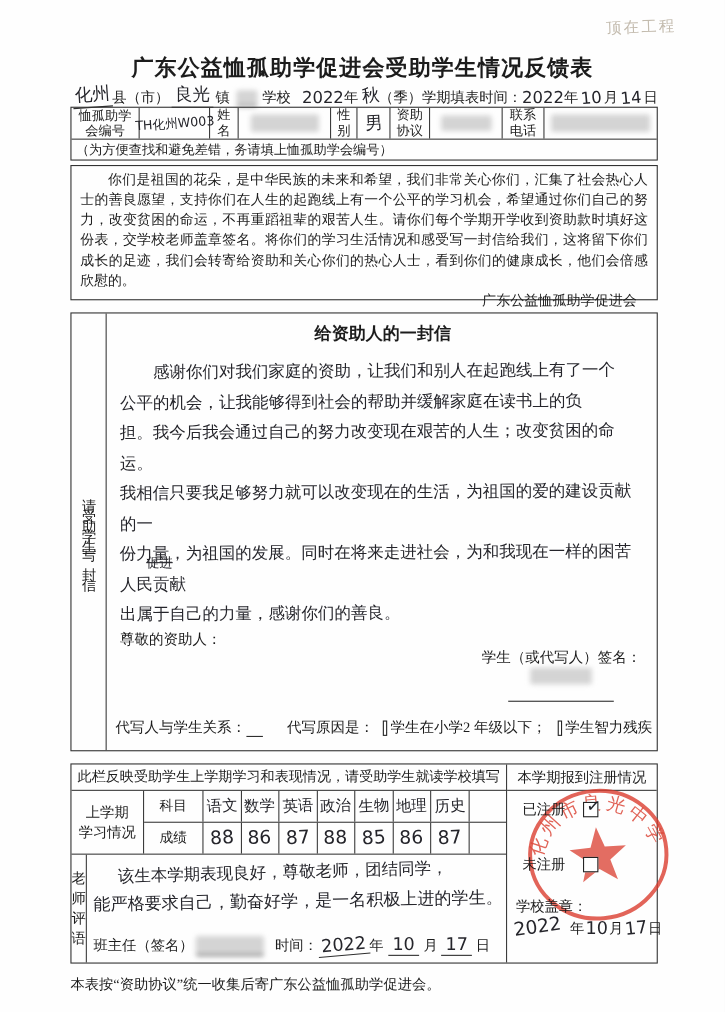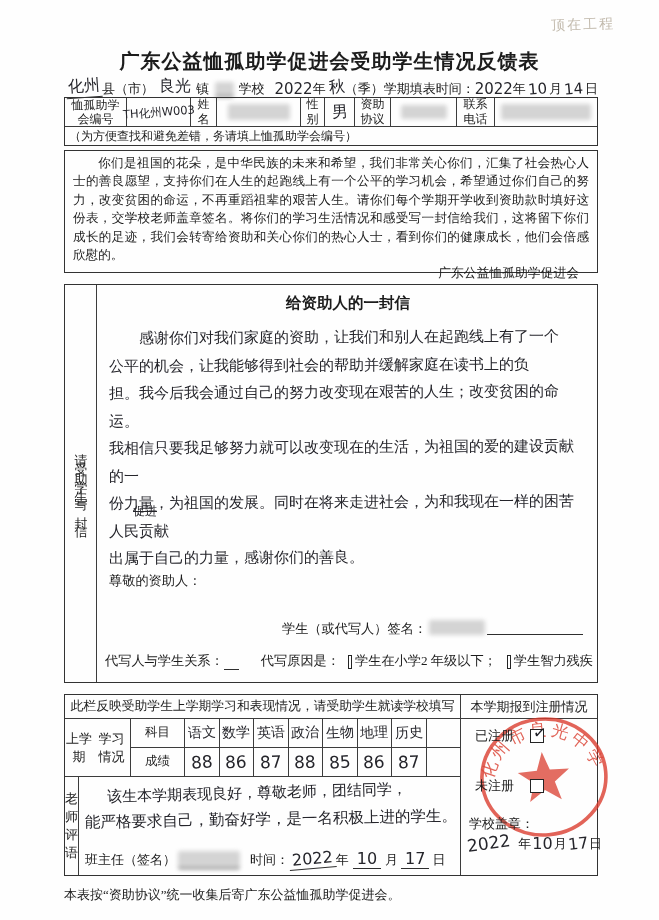--- a/index.html
+++ b/index.html
@@ -112,21 +112,21 @@
         <div class="hw letter-line" style="text-indent:2em;">感谢你们对我们家庭的资助，让我们和别人在起跑线上有了一个</div>
         <div class="hw letter-line">公平的机会，让我能够得到社会的帮助并缓解家庭在读书上的负</div>
         <div class="hw letter-line">担。我今后我会通过自己的努力改变现在艰苦的人生；改变贫困的命运。</div>
         <div class="hw letter-line">我相信只要我足够努力就可以改变现在的生活，为祖国的爱的建设贡献的一</div>
         <div class="hw letter-line">份力量，为祖国的发展。同时在将来走进社会，为和我现在一样的困苦人民贡献</div>
         <div class="hw letter-line">出属于自己的力量，感谢你们的善良。</div>
       </div>
       <div style="font-size:13.2px;">尊敬的资助人：</div>
       <span class="hw struck abs" style="left:36px;top:218px;font-size:12px;">促进</span>
 
-      <div class="abs" style="right:14px;bottom:44px;display:flex;align-items:flex-start;font-size:13.2px;">
+      <div class="abs" style="right:14px;bottom:44px;display:flex;align-items:center;font-size:13.2px;flex-direction:column;">
         <span>学生（或代写人）签名：</span>
         <span class="blur" style="width:56px;height:15px;margin:0 2px 1px 2px;"></span>
         <span class="uline" style="width:96px;height:14px;"></span>
       </div>
       <div class="abs" style="left:8px;right:4px;bottom:12px;display:flex;align-items:flex-end;font-size:13.2px;white-space:nowrap;">
         <span>代写人与学生关系：</span>
         <span class="uline" style="width:88px;height:13px;"></span>
         <span style="margin-left:22px;">代写原因是：</span>
         <span class="cb" style="margin:0 3px 1px 8px;"></span>
         <span>学生在小学2 年级以下；</span>
@@ -134,21 +134,21 @@
         <span>学生智力残疾</span>
       </div>
     </div>
   </div>
 
   <div class="abs tbl flexr" style="left:64px;top:694px;width:534px;height:182px;">
 
     <div class="cell br" style="width:396px;display:flex;flex-direction:column;">
       <div class="bb cc" style="height:23px;font-size:12.8px;">此栏反映受助学生上学期学习和表现情况，请受助学生就读学校填写</div>
       <div class="bb flexr" style="height:57px;">
-        <div class="cell cc br" style="width:66px;font-size:13px;line-height:1.35;">
+        <div class="cell cc br" style="width:66px;flex-direction:column;font-size:13px;line-height:1.35;">
           <span>上学期</span>
             <span>学习情况</span>
         </div>
         <div style="flex:1;display:flex;flex-direction:column;">
           <div class="flexr bb" style="height:28px;">
             <div class="cell cc br" style="width:54px;font-size:12.5px;">科目</div>
             <div class="cell cc br" style="flex:1;">
                 <span class="hw" style="font-size:14px;transform:rotate(-3deg);">语文</span>
               </div>
             <div class="cell cc br" style="flex:1;">

